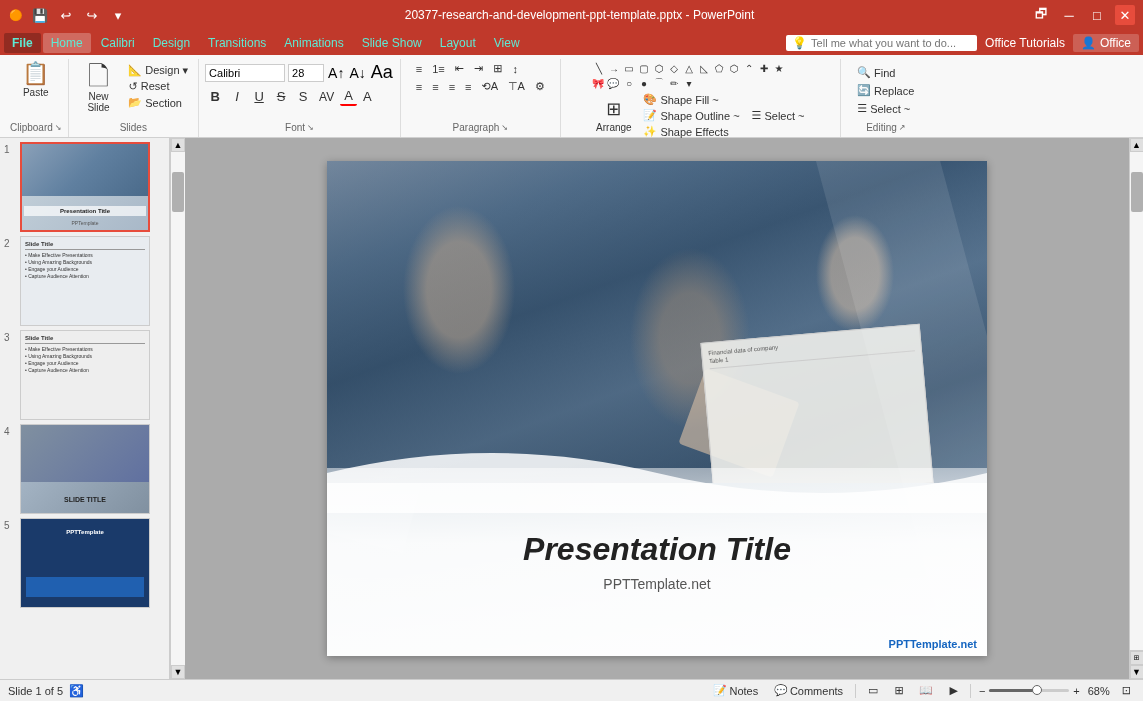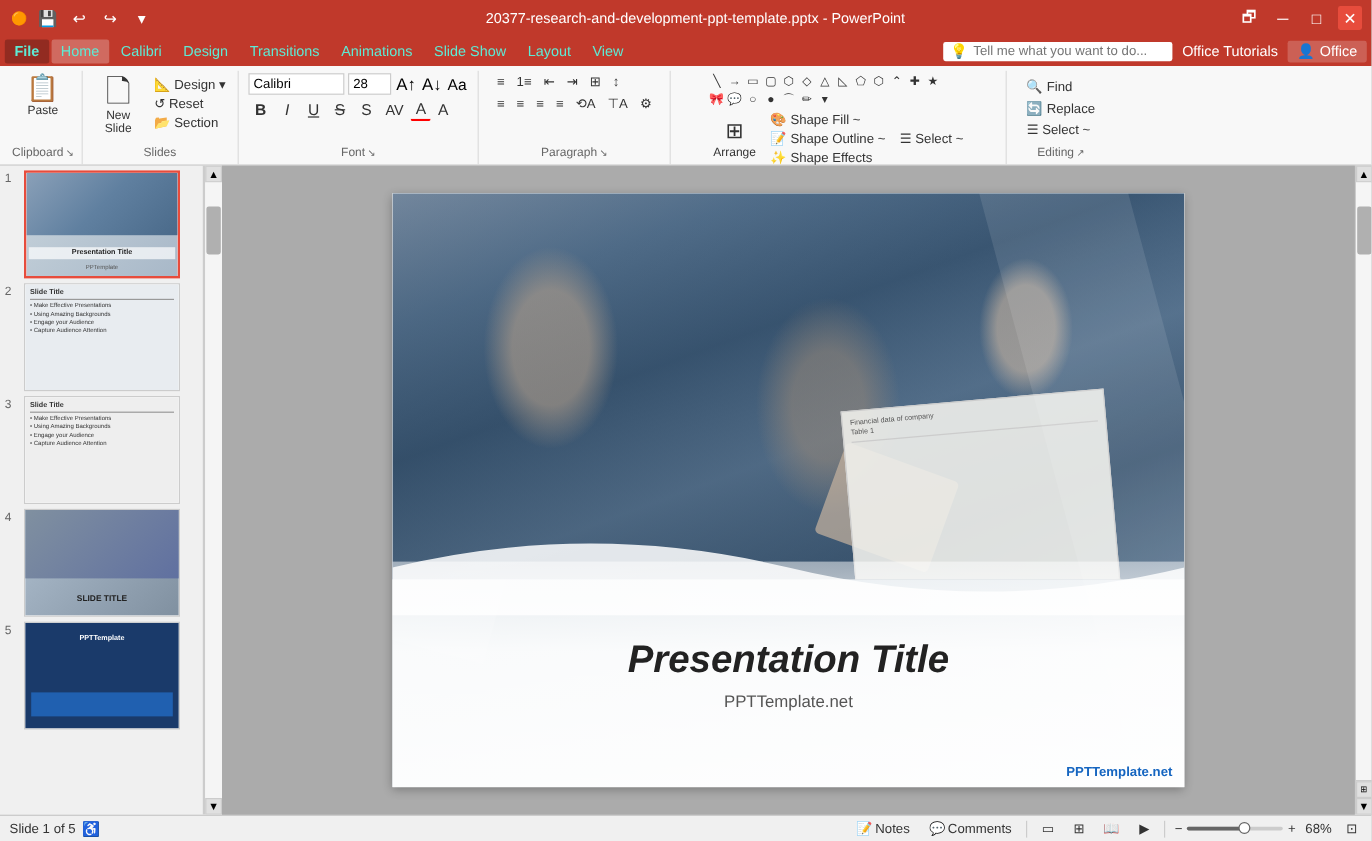--- a/index.html
+++ b/index.html
@@ -401,21 +401,21 @@
       </div>
     </div>
 
     <div class="ribbon-group" style="min-width:200px;">
       <div class="ribbon-group-content" style="flex-direction:column; gap:3px;">
         <div style="display:flex; gap:3px; align-items:center;">
           <input class="font-name-input" type="text" value="Calibri" style="">
           <input class="font-size-input" type="text" value="28" style="">
           <span style="cursor:pointer; font-size:14px; padding:1px;">A↑</span>
           <span style="cursor:pointer; font-size:14px; padding:1px;">A↓</span>
-          <span style="cursor:pointer; font-size:13px; padding:1px;">Aa</span>
+          <span style="cursor:pointer; font-size:18px; padding:1px;">Aa</span>
         </div>
         <div style="display:flex; gap:2px; align-items:center;">
           <span class="r-btn-sm" style="font-weight:bold; font-size:13px; width:20px; justify-content:center;">B</span>
           <span class="r-btn-sm" style="font-style:italic; font-size:13px; width:20px; justify-content:center;">I</span>
           <span class="r-btn-sm" style="text-decoration:underline; font-size:13px; width:20px; justify-content:center;">U</span>
           <span class="r-btn-sm" style="text-decoration:line-through; font-size:13px; width:20px; justify-content:center;">S</span>
           <span class="r-btn-sm" style="font-size:13px; width:20px; justify-content:center;">S</span>
           <span class="r-btn-sm" style="font-size:12px;">AV</span>
           <span class="r-btn-sm" style="font-size:13px; border-bottom:2px solid red;">A</span>
           <span class="r-btn-sm" style="font-size:13px;">A</span>

